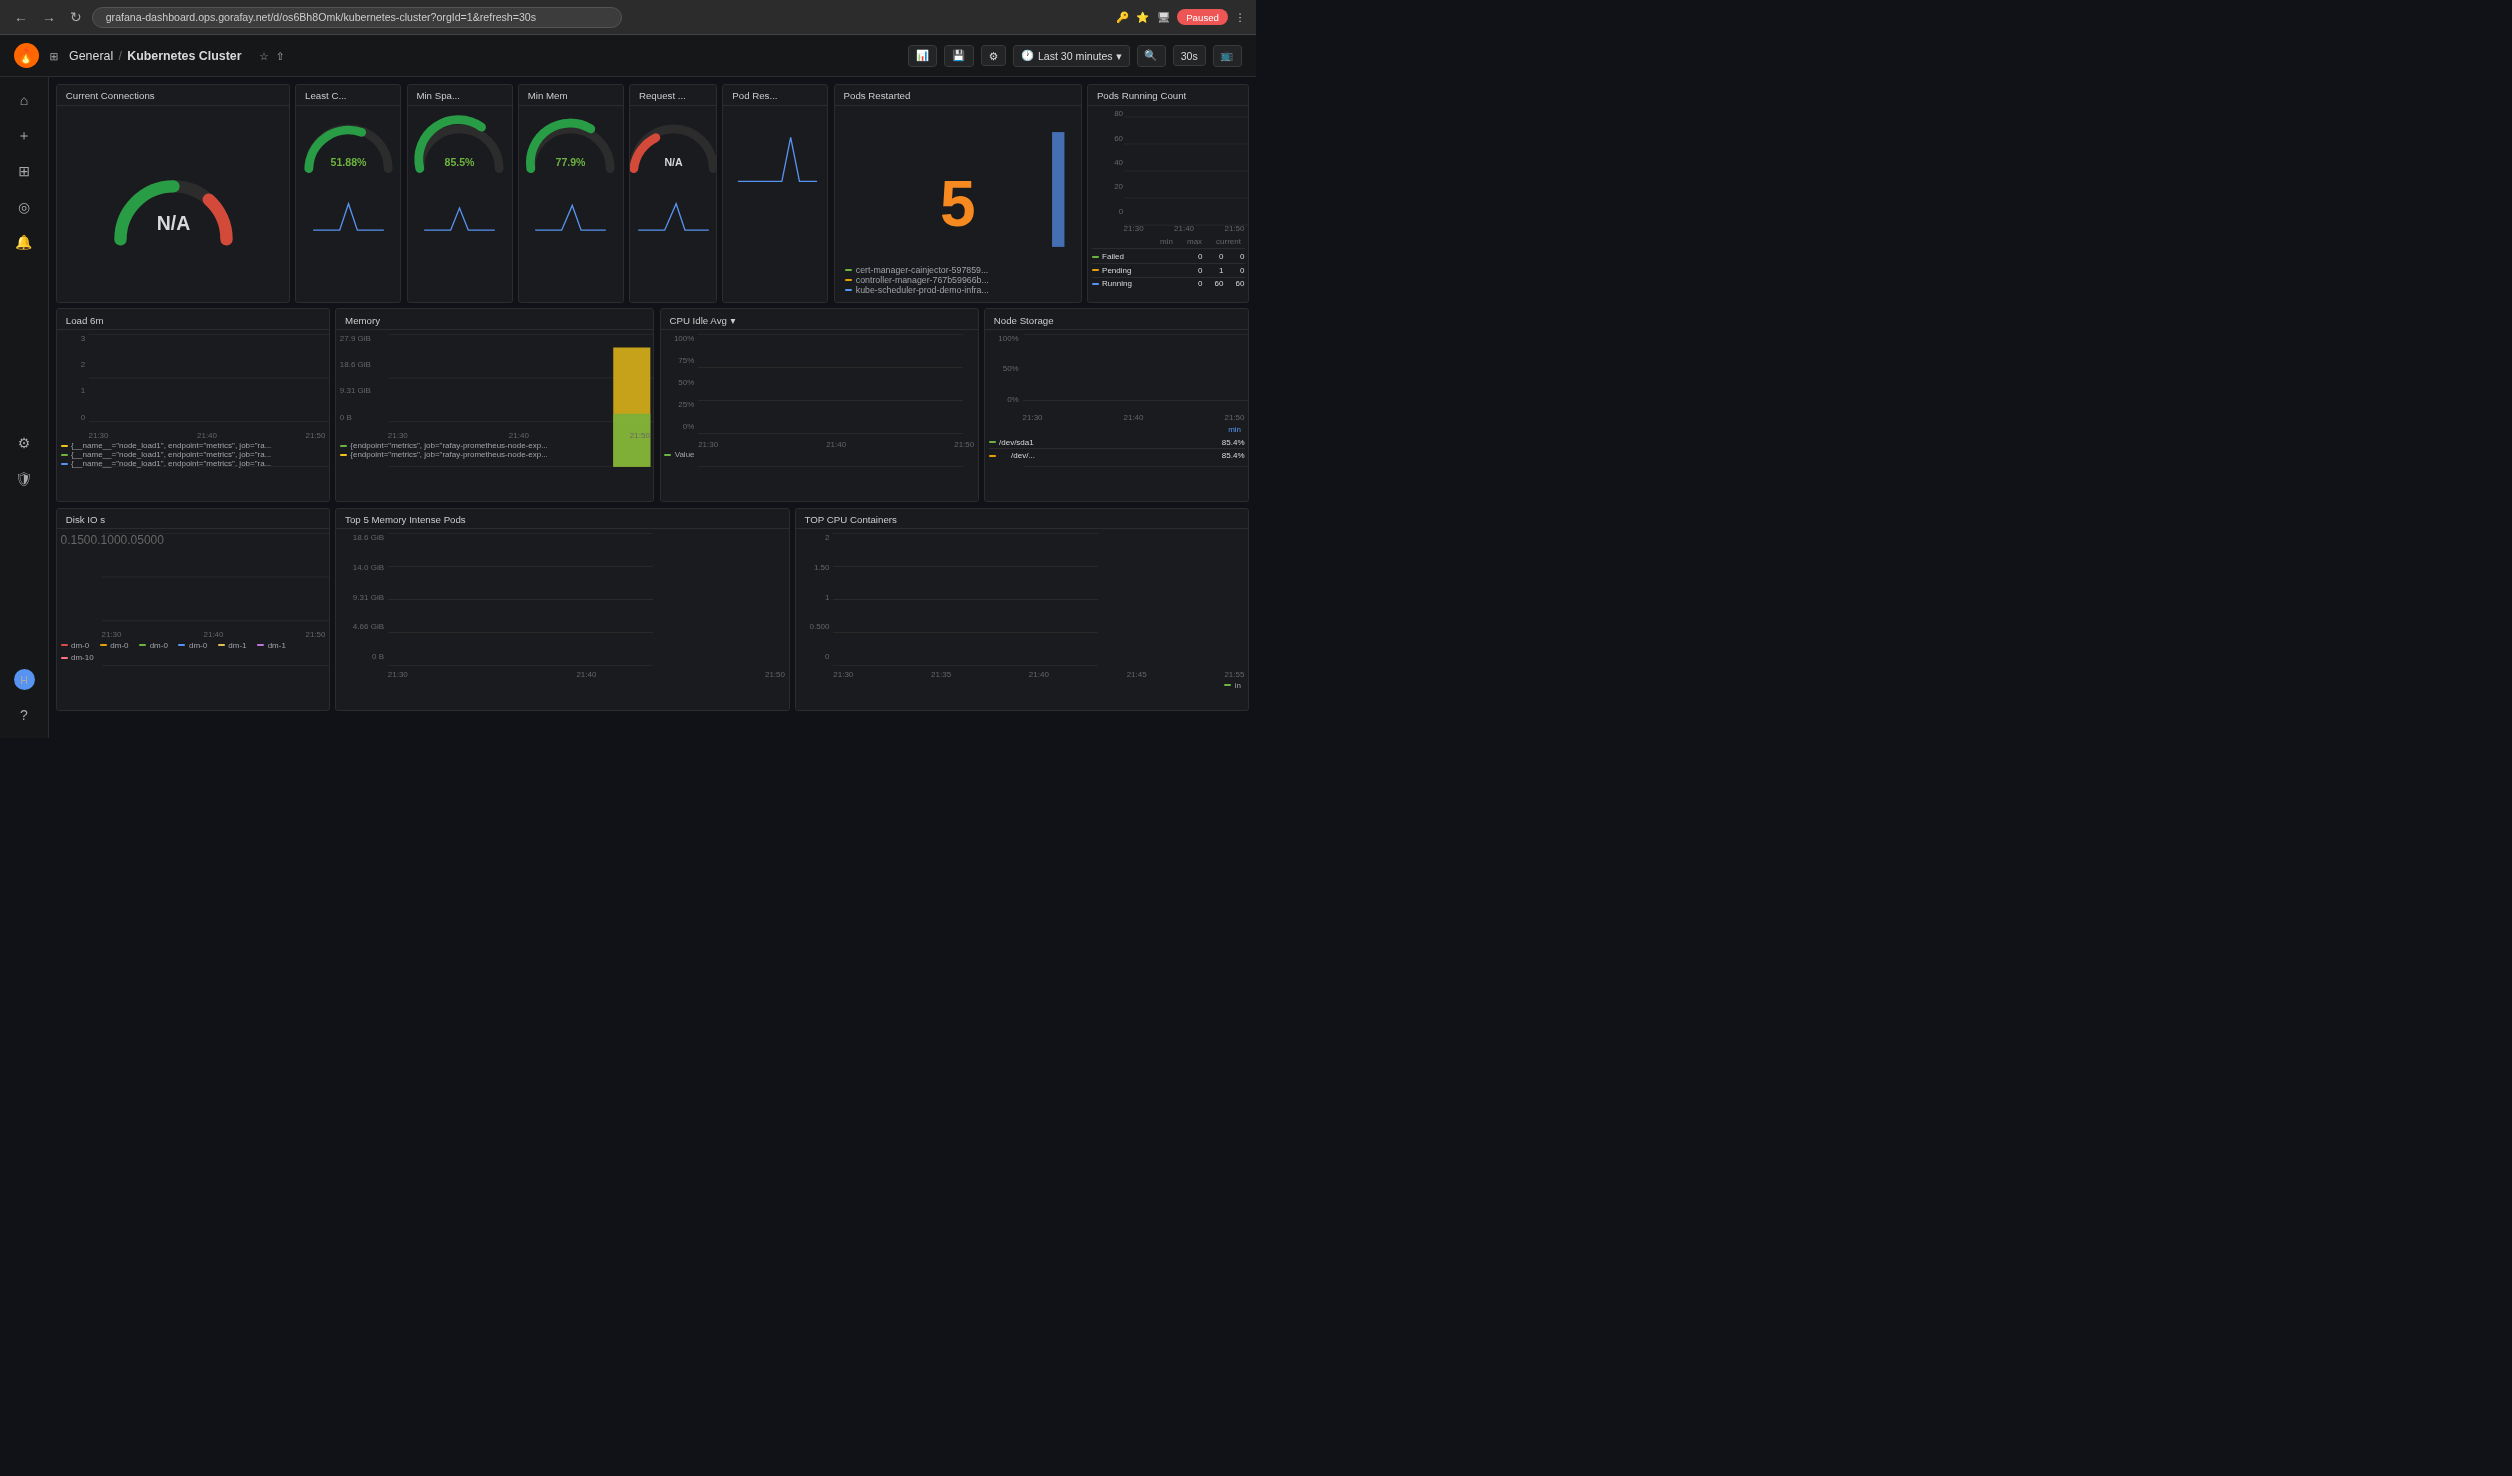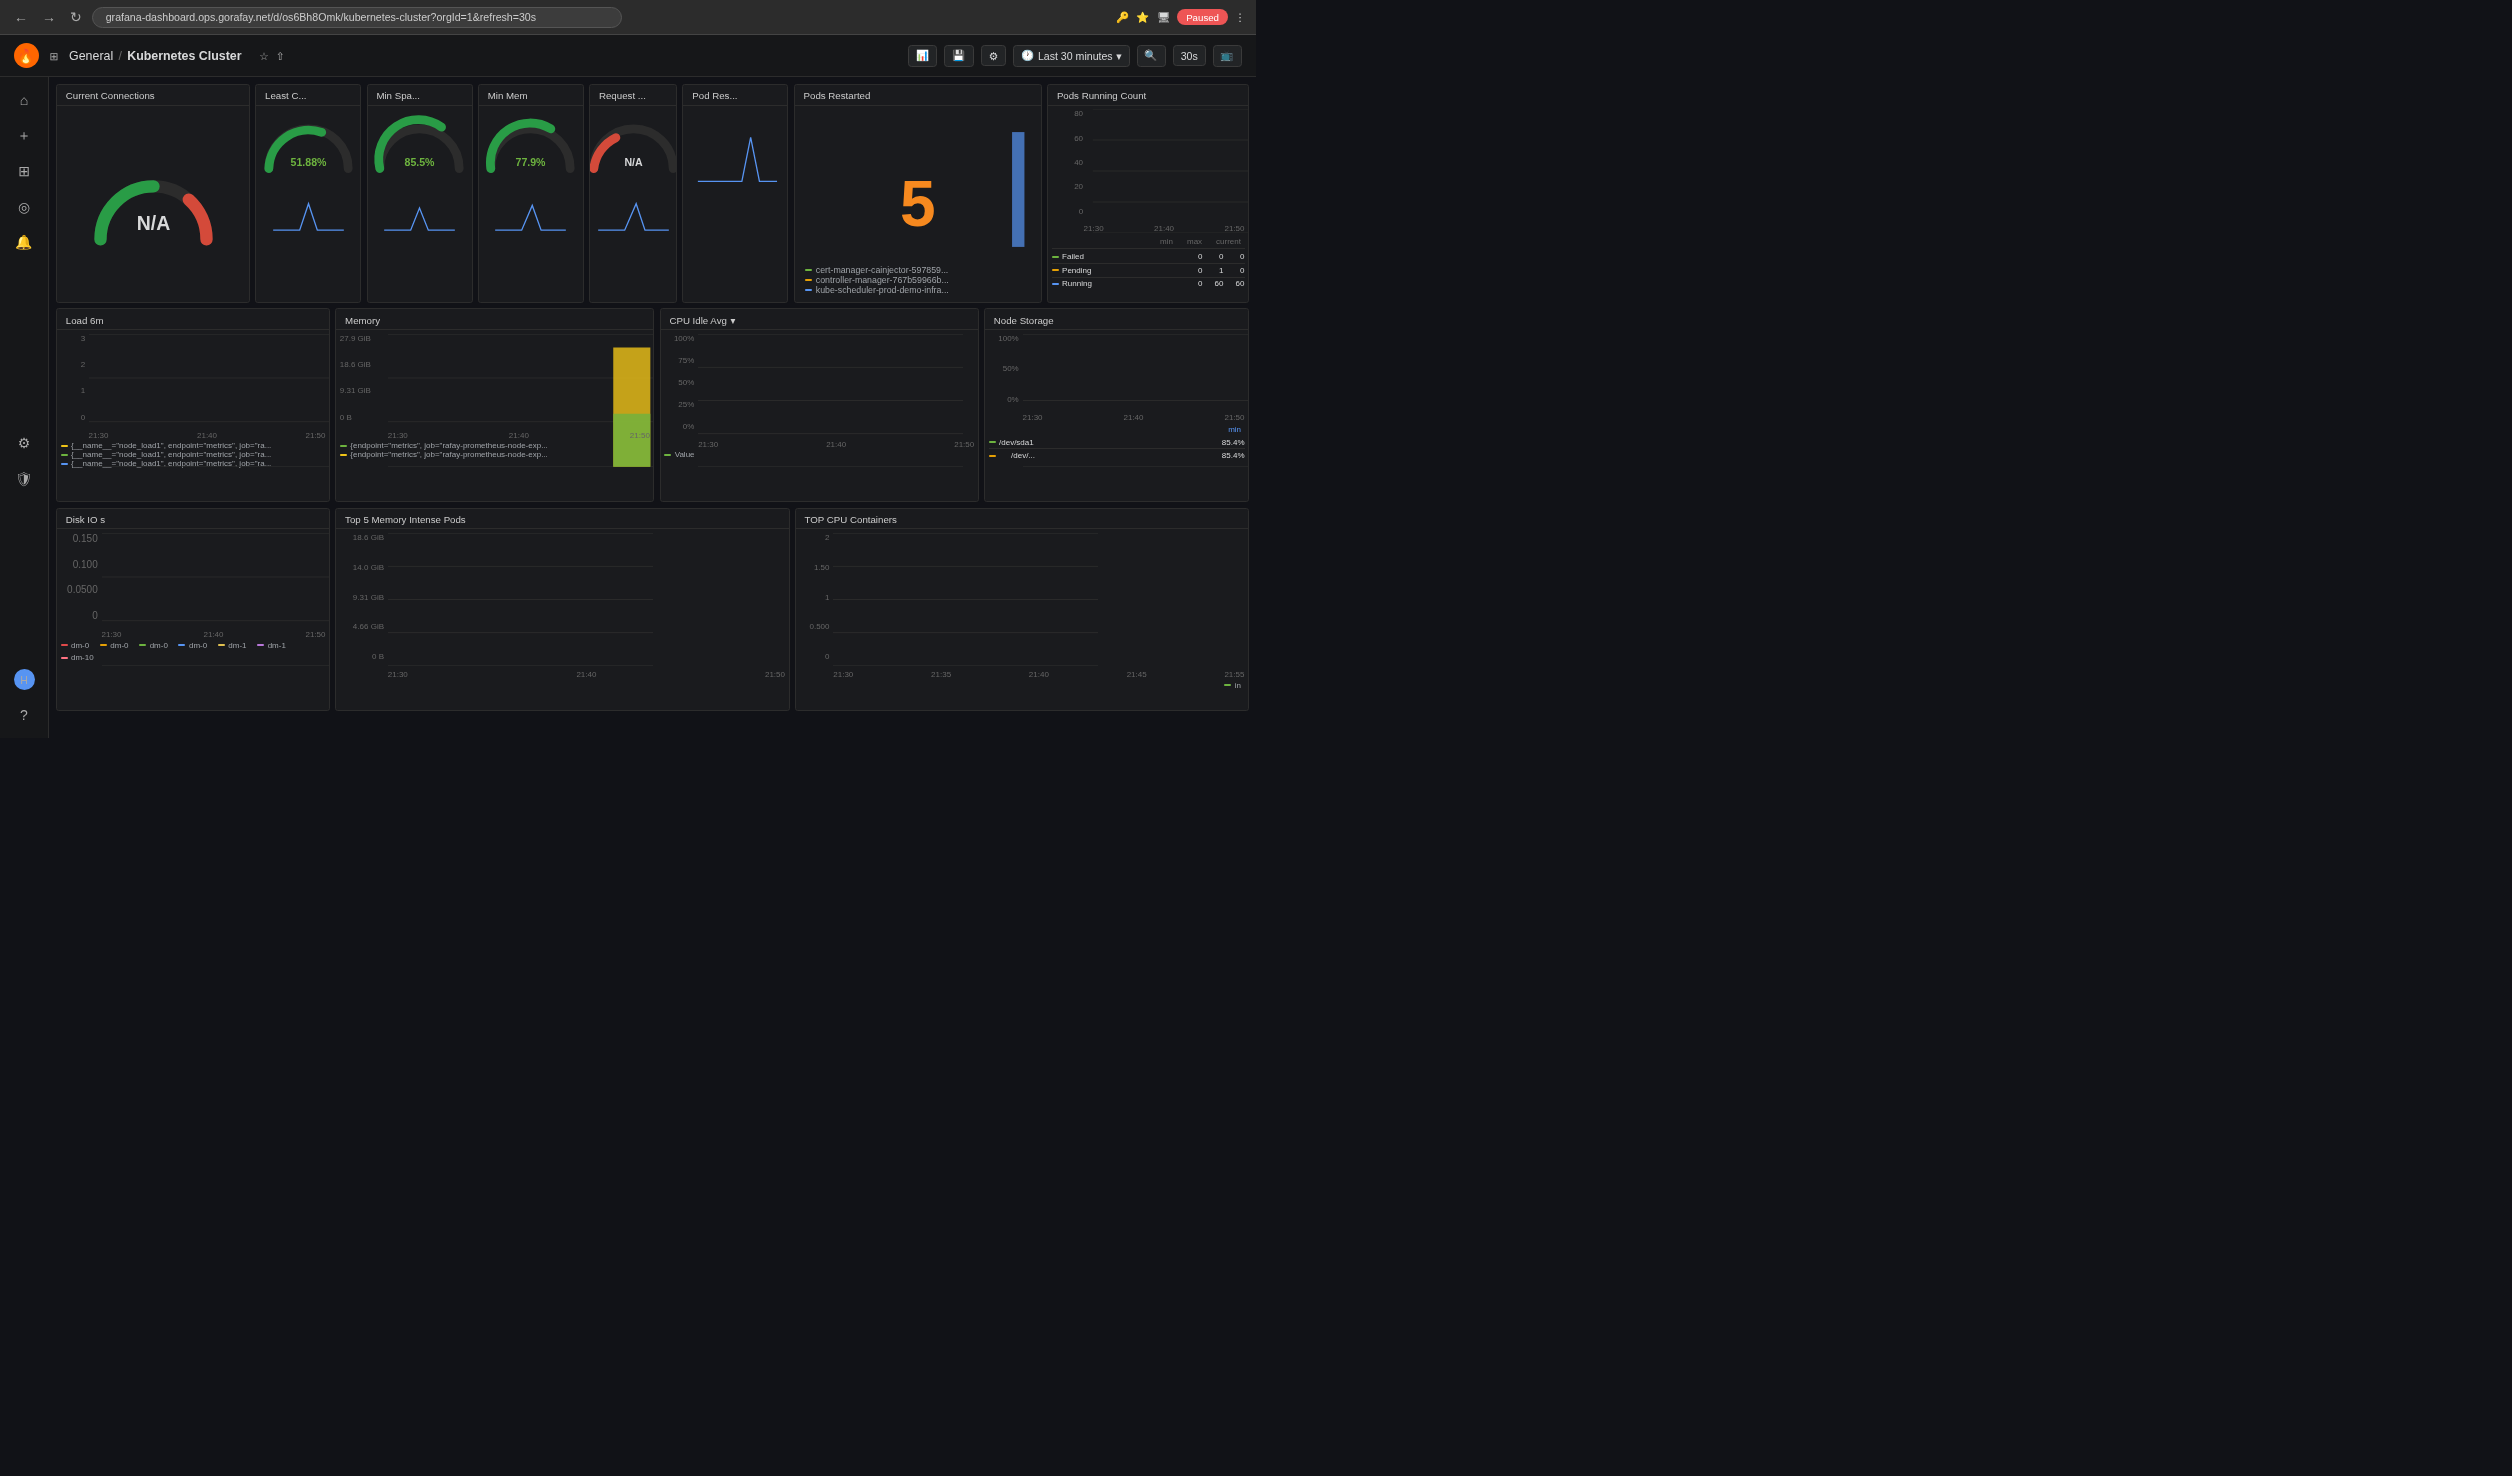--- a/index.html
+++ b/index.html
@@ -310,21 +310,21 @@
     <div class="sidebar-icon" style="margin-top:auto">
       <div style="width:21px;height:21px;border-radius:50%;background:#5794f2;display:flex;align-items:center;justify-content:center;font-size:10.6px;">H</div>
     </div>
     <div class="sidebar-icon">?</div>
   </div>
 
   <div class="main-content">
 
     <div class="dashboard-row">
 
-      <div class="panel" style="width:194px;height:219px">
+      <div class="panel" style="width:234px;height:219px">
         <div class="panel-header">
           <span class="panel-title">Current Connections</span>
         </div>
         <div class="panel-body gauge-container">
           <svg width="159" height="124" class="gauge-svg" viewBox="0 0 180 140" style="font-size:12px">
 
             <path d="M 30 110 A 60 60 0 0 1 150 110" fill="none" stroke="#2c2c2c" stroke-width="14" stroke-linecap="round"></path>
 
             <path d="M 30 110 A 60 60 0 0 1 90 50" fill="none" stroke="#299c46" stroke-width="14" stroke-linecap="round"></path>
 
@@ -685,21 +685,21 @@
     </div>
 
     <div class="dashboard-row">
 
       <div class="panel" style="width:274px;height:203px">
         <div class="panel-header">
           <span class="panel-title">Disk IO s</span>
         </div>
         <div class="panel-body" style="padding:3.5px;">
           <div style="position:relative;height:106px;">
-            <div style="position:absolute;left:0;top:0;bottom:17.7px;width:39px;display:flex;flex-direction:column;justify-content:space-between;font-size:10px;color:#666;text-align:right;padding-right:1.8px;">
+            <div style="position:absolute;left:0;top:0;bottom:17.7px;width:39px;display:flex;flex-direction:row;justify-content:space-between;font-size:12px;color:#666;text-align:right;padding-right:1.8px;">
               <span>0.150</span>
               <span>0.100</span>
               <span>0.0500</span>
               <span>0</span>
             </div>
             <svg style="position:absolute;left:41px;right:0;top:0;bottom:17.7px;" viewBox="0 0 300 150" width="265" height="133">
               <line x1="0%" y1="0%" x2="100%" y2="0%" class="grid-line"></line>
               <line x1="0%" y1="33%" x2="100%" y2="33%" class="grid-line"></line>
               <line x1="0%" y1="66%" x2="100%" y2="66%" class="grid-line"></line>
               <line x1="0%" y1="100%" x2="100%" y2="100%" class="grid-line"></line>

